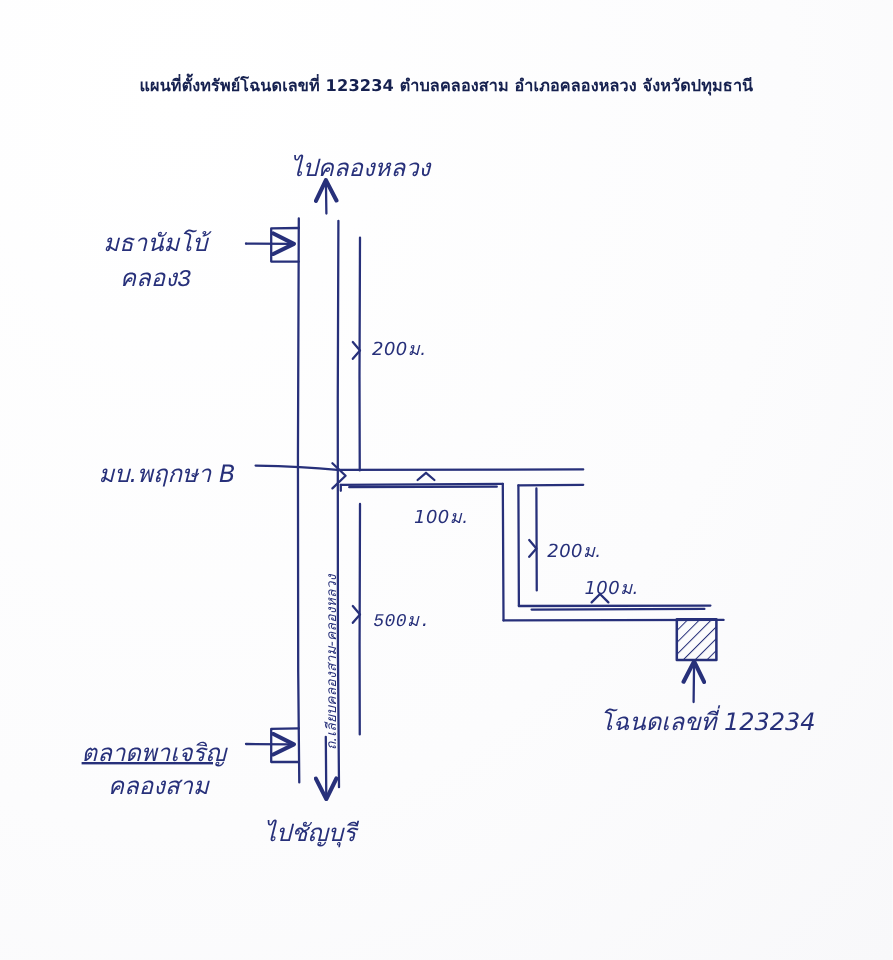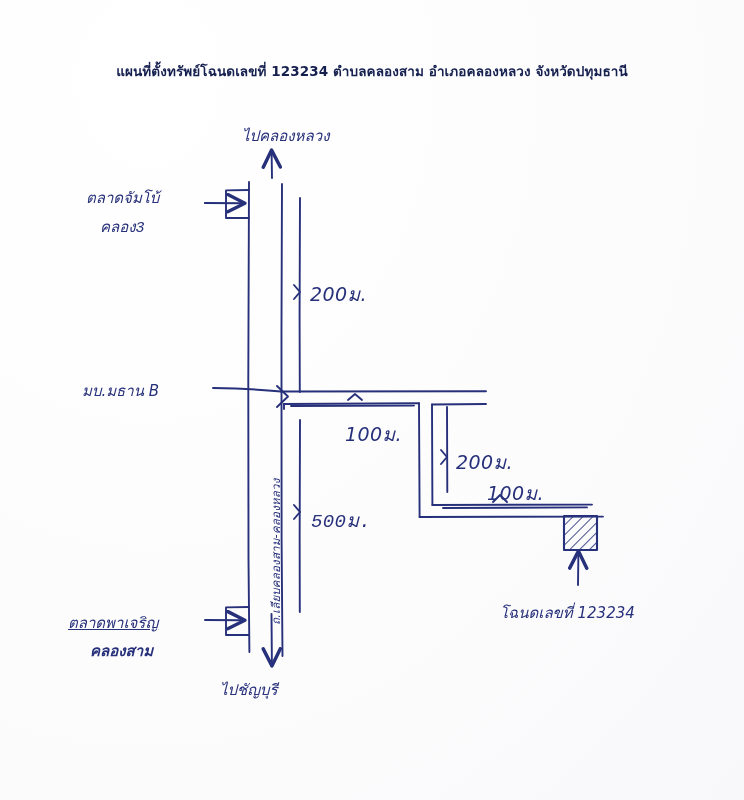--- a/index.html
+++ b/index.html
@@ -38,25 +38,25 @@
     margin-top: 24px;
   }
   #drawing {
     position: absolute;
     inset: 0;
   }
   .hand-label {
     position: absolute;
     color: #27307a;
     font-family: "DejaVu Sans", "Liberation Sans", sans-serif;
-    font-size: 15px;
+    font-size: 20px;
     white-space: nowrap;
     transform-origin: 0 0;
   }
-  .hand-label.dim { font-size: 19px; letter-spacing: 0.4px; }
+  .hand-label.dim { font-size: 15px; letter-spacing: 0.4px; }
   .hand-label.rot {
     transform: rotate(-90deg);
     font-size: 11.5px;
     letter-spacing: 0.2px;
   }
   .ital { font-style: italic; }
 </style>
 </head>
 <body>
 
@@ -169,37 +169,37 @@
       <g>
         <path d="M249,607 L226,607.4 L226,635 L249,635"></path>
         <path d="M205,620 L243,620.3" marker-end="url(#arrowHead)"></path>
       </g>
 
     </g>
   </svg>
 
   <div class="hand-label ital" style="left:242px; top:124px;">ไปคลองหลวง</div>
 
-  <div class="hand-label ital" style="left:86px; top:186px;">ตลาดจัมโบ้</div>
+  <div class="hand-label ital" style="left:86px; top:186px;">มธานัมโบ้</div>
   <div class="hand-label ital" style="left:100px; top:215px;font-family:Liberation Mono, monospace;">คลอง3</div>
 
   <div class="hand-label ital dim" style="left:310px; top:279px;">200ม.</div>
 
-  <div class="hand-label ital" style="left:82px; top:379px;">มบ.มธาน B</div>
+  <div class="hand-label ital" style="left:82px; top:379px;">มบ.พฤกษา B</div>
 
   <div class="hand-label ital dim" style="left:345px; top:419px;">100ม.</div>
 
   <div class="hand-label ital dim" style="left:456px; top:447px;">200ม.</div>
 
   <div class="hand-label ital dim" style="left:487px; top:478px;">100ม.</div>
 
   <div class="hand-label ital dim" style="left:311px; top:505px;font-family:Liberation Mono, monospace;">500ม.</div>
 
   <div class="hand-label rot ital" style="left:267px; top:625px;">ถ.เลียบคลองสาม-คลองหลวง</div>
 
   <div class="hand-label ital" style="left:68px; top:611px;text-decoration:underline;">ตลาดพาเจริญ</div>
-  <div class="hand-label ital" style="left:90px; top:639px;font-weight:bold;">คลองสาม</div>
-
-  <div class="hand-label ital" style="left:500px; top:585px;margin-top:16px;">โฉนดเลขที่ 123234</div>
+  <div class="hand-label ital" style="left:90px; top:639px;">คลองสาม</div>
+
+  <div class="hand-label ital" style="left:500px; top:585px;">โฉนดเลขที่ 123234</div>
 
   <div class="hand-label ital" style="left:220px; top:678px;">ไปชัญบุรี</div>
 
 </div>
 
 </body></html>

